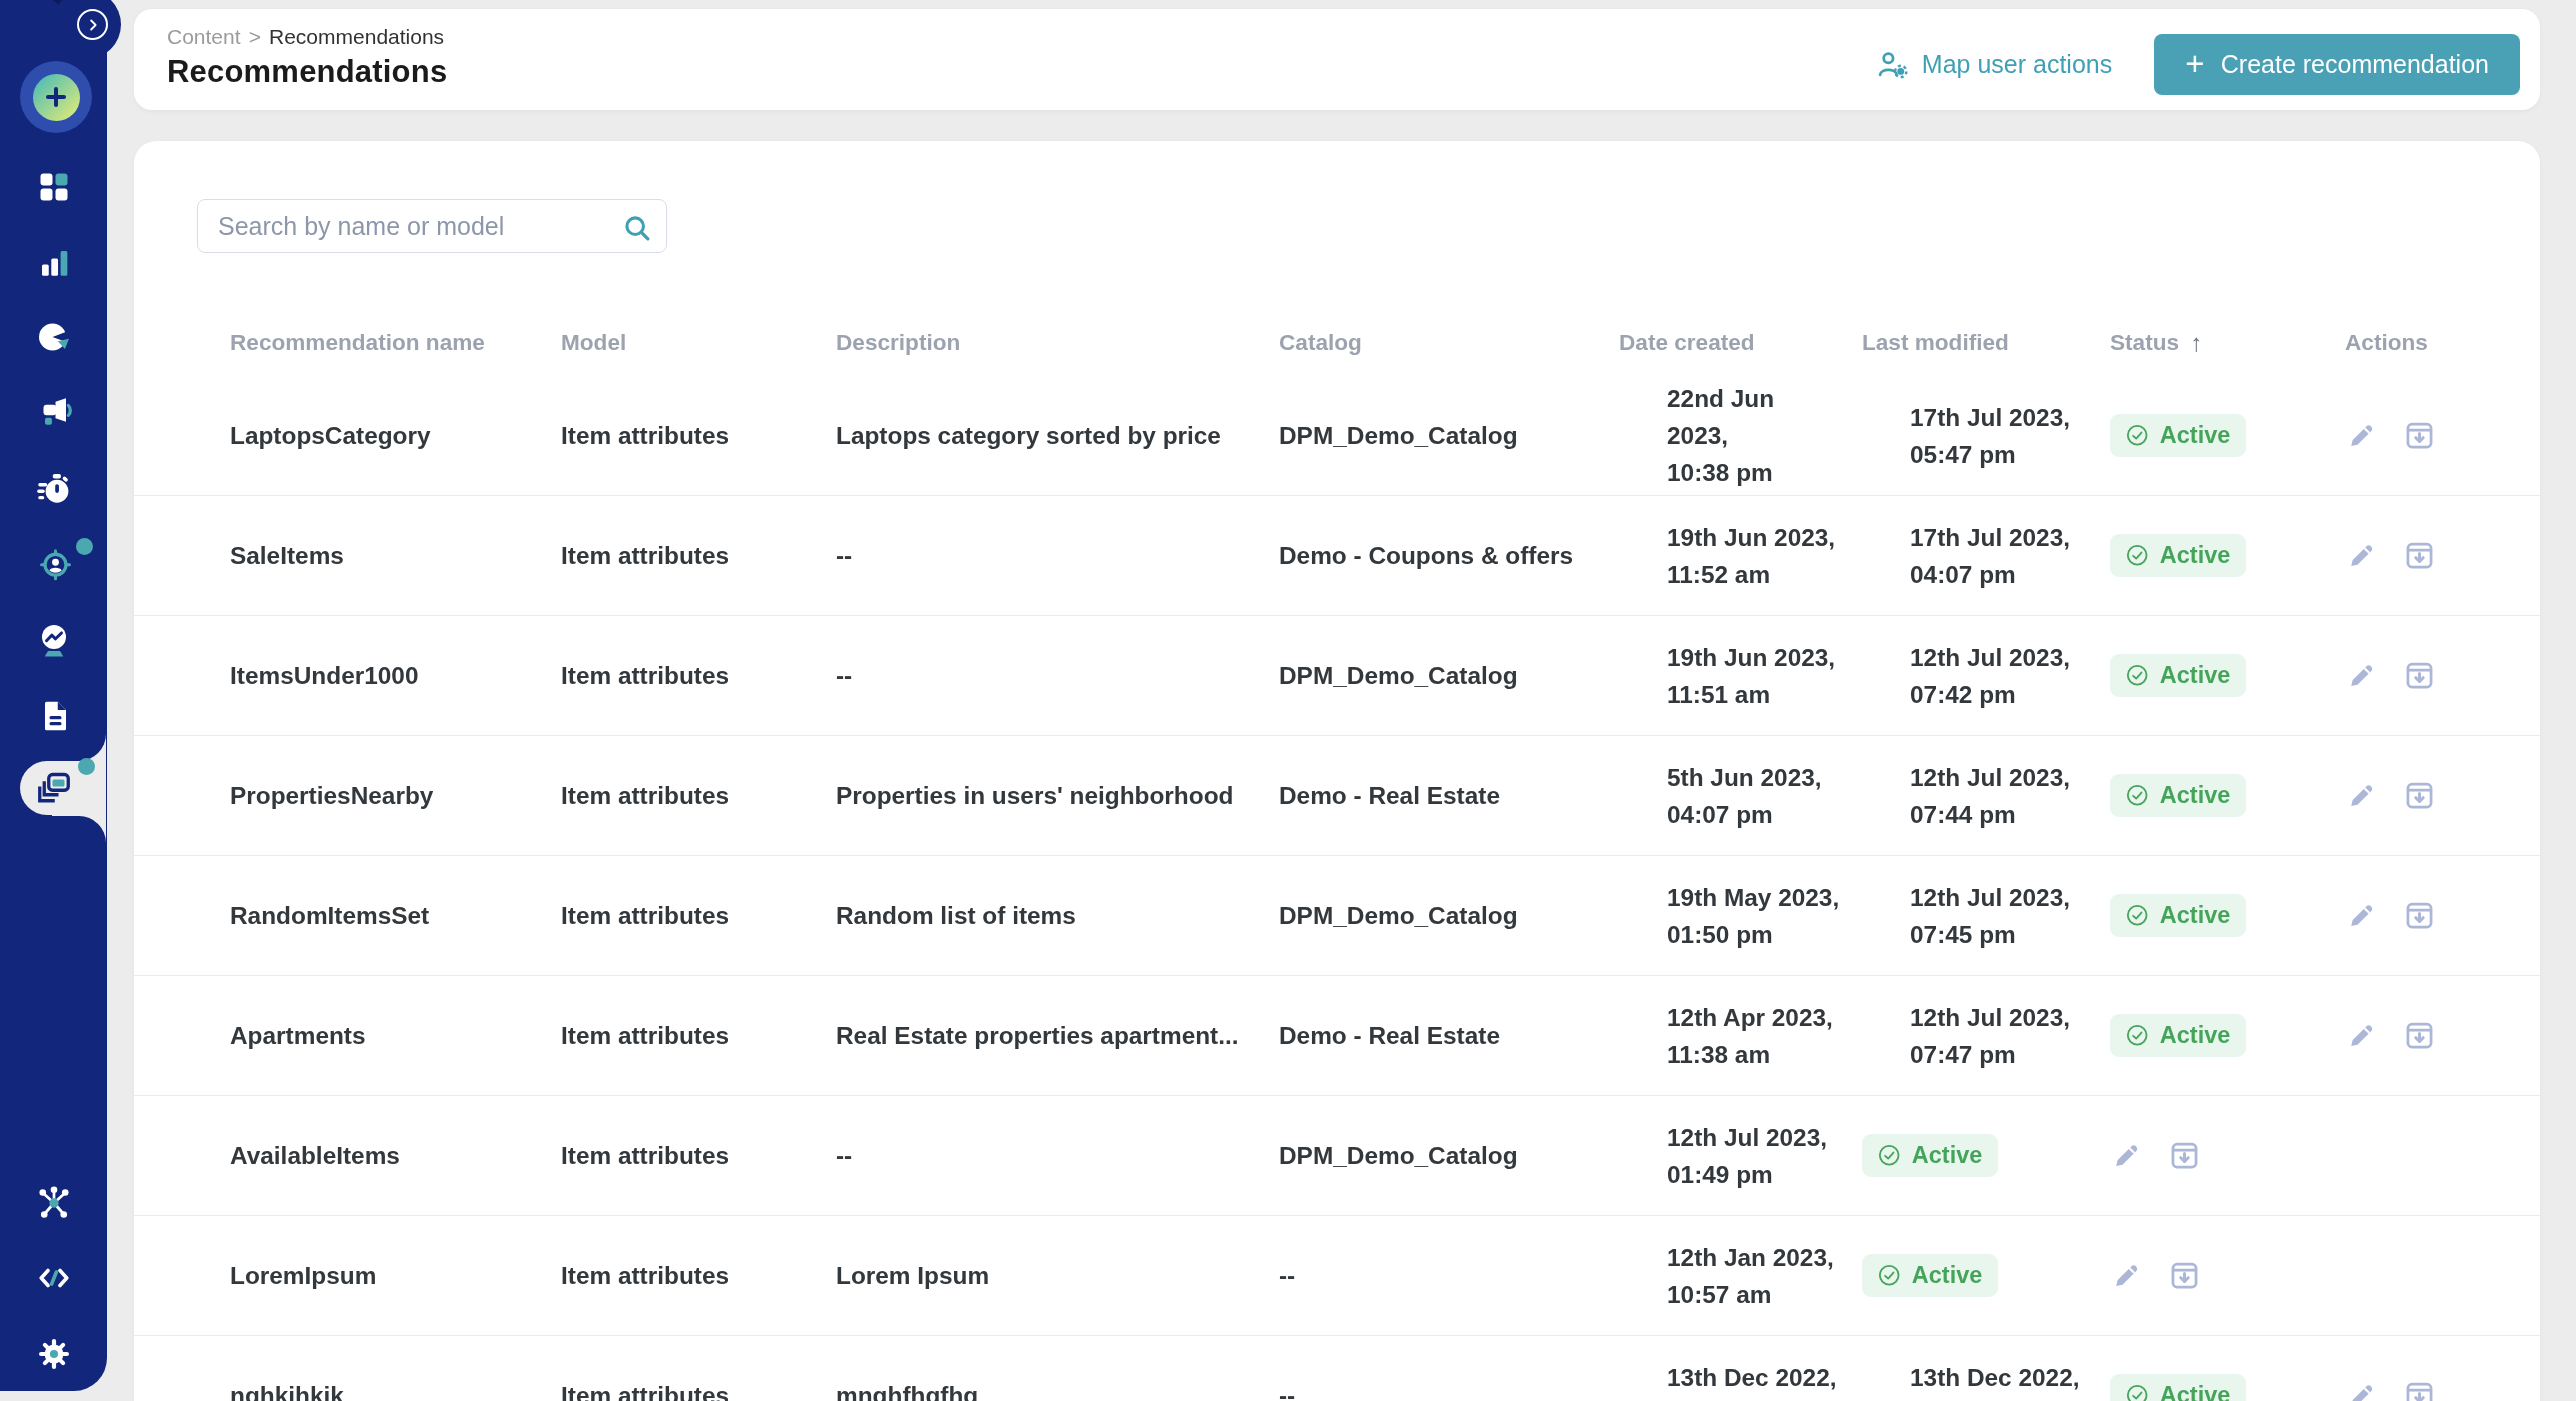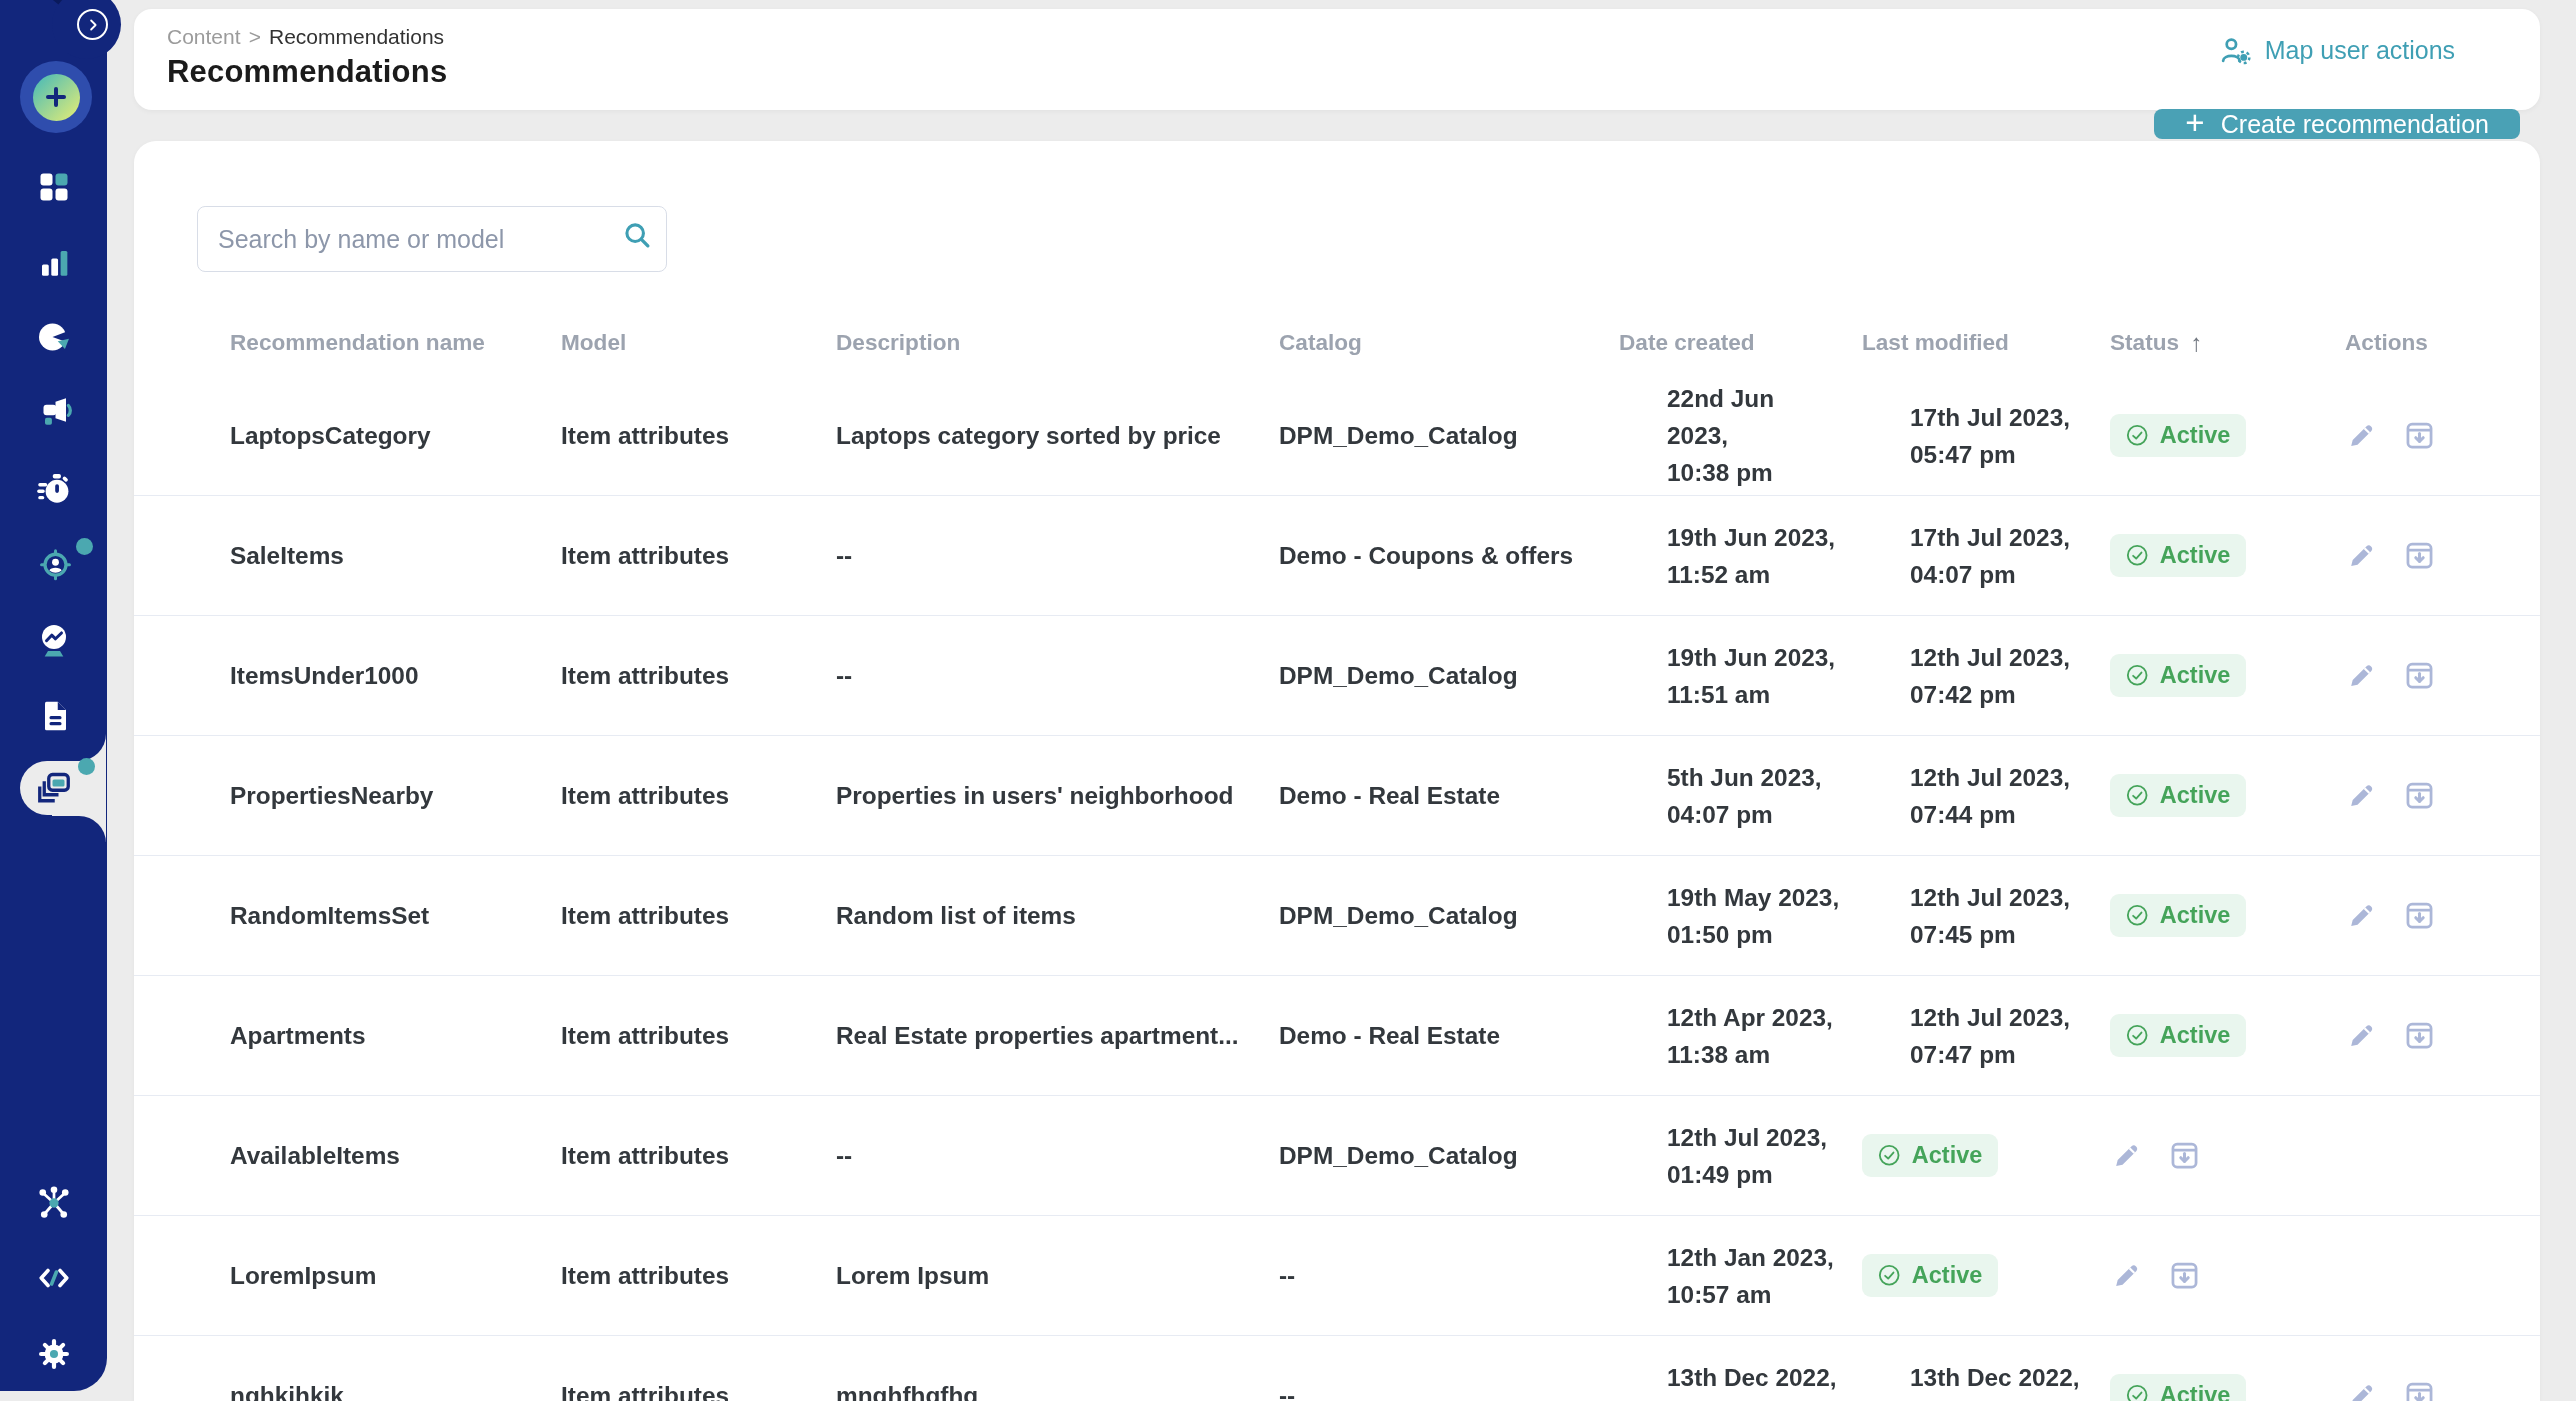--- a/index.html
+++ b/index.html
@@ -36,31 +36,31 @@
   .pill-capB   { position:absolute; left:52px; top:816px; width:54px; height:27px; background:#12267C; border-top-right-radius:27px; z-index:6; }
   .pill-left   { position:absolute; left:20px; top:761px; width:40px; height:54px; background:#ECECEC; border-radius:27px 0 0 27px; z-index:6; }
 
   
   .header-card { position:absolute; left:134px; top:9px; width:2406px; height:101px;
                  background:#fff; border-radius:18px; box-shadow:0 1.8px 5.4px rgba(0,0,0,0.04);padding-left:36px; }
   .breadcrumb { position:absolute; left:33px; top:16.3px; font-size:21px; color:#9B9B9B;
                 display:flex; gap:8.1px; align-items:center; }
   .breadcrumb .crumb-current { color:#323232; }
   .page-title { position:absolute; left:33px; top:45px; font-size:31px; font-weight:bold; color:#1B1B1B; letter-spacing:0.2px; }
-  .header-actions { position:absolute; right:20px; top:25px; height:61px; display:flex; align-items:center; gap:42px;flex-direction:column; }
+  .header-actions { position:absolute; right:20px; top:25px; height:61px; display:flex; align-items:center; gap:42px; }
   .map-link { display:flex; align-items:center; gap:12.6px; color:#3F9FB4; font-size:25px; cursor:pointer; }
   .create-btn { height:61px; padding:0 31px; background:#4AA1B5; border:none; border-radius:8.1px;
                 color:#fff; font-size:25px; font-family:inherit; display:flex; align-items:center; gap:16.3px; cursor:pointer; }
   .create-btn .plus-glyph { font-size:33px; font-weight:300; line-height:1; margin-top:-2.7px; }
 
   
   .table-card { position:absolute; left:134px; top:141px; width:2406px; height:1261px;
                 background:#fff; border-radius:22px 22px 0 0; overflow:hidden;
                 box-shadow:0 1.8px 5.4px rgba(0,0,0,0.04); }
-  .search-wrap { position:absolute; left:63px; top:65px; width:470px; height:66px; }
+  .search-wrap { position:absolute; left:63px; top:58px; width:470px; height:54px; }
   .search-input { width:100%; height:100%; border:1.8px solid #D8DDE7; border-radius:8.1px;
                   font-size:25px; font-family:inherit; color:#333; padding:0 58px 0 20px; outline:none; }
   .search-input::placeholder { color:#8D97AA; }
   .search-icon { position:absolute; right:14.5px; top:13.5px; width:31px; height:31px; cursor:pointer; }
 
   .grid-cols { display:grid; grid-template-columns:331px 275px 443px 340px 243px 248px 235px 1fr; padding-left:96px;font-weight:bold; }
   .thead { position:absolute; top:168px; left:0; right:0; height:67px; align-items:center;
            color:#9CA3AF; font-size:22.6px; }
   .th { display:flex; align-items:center; gap:11px; cursor:pointer; }
   .sort-arrow { color:#70767F; font-size:24.4px; }

